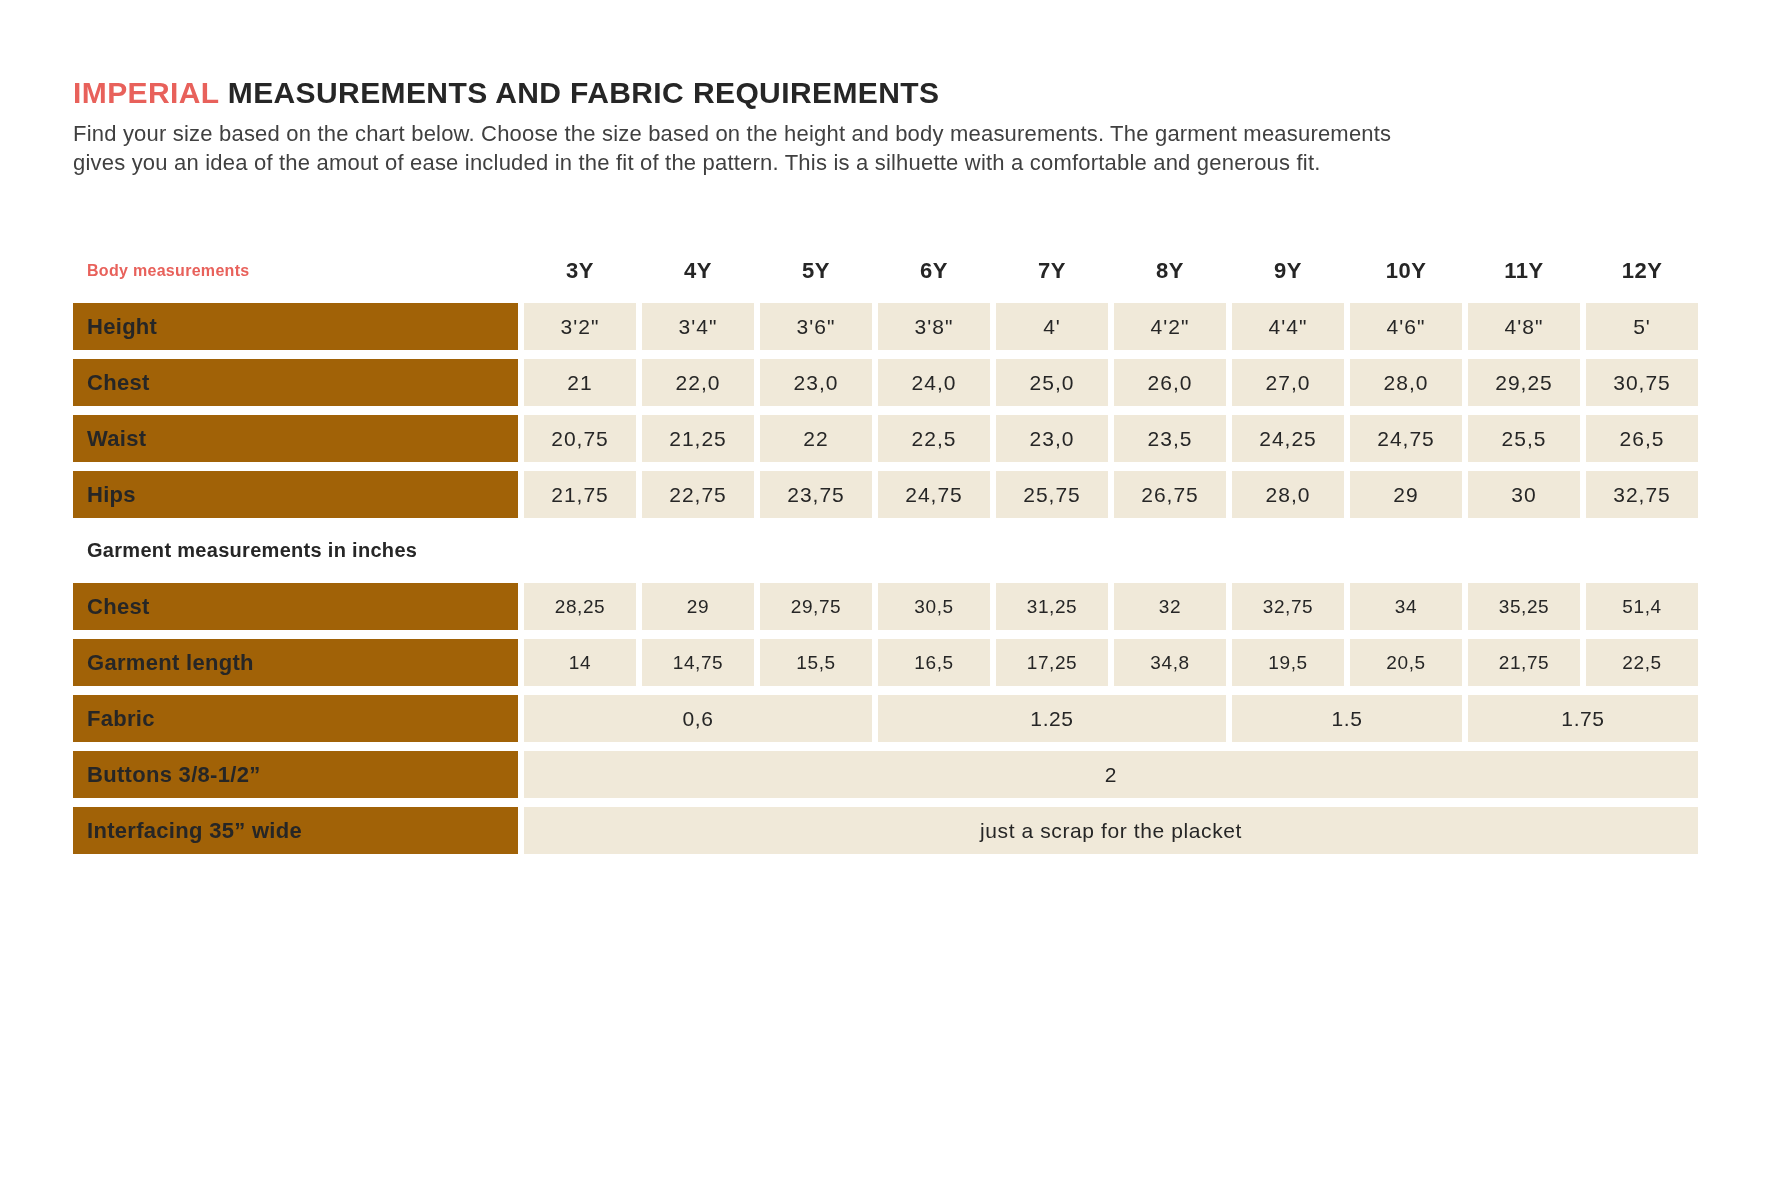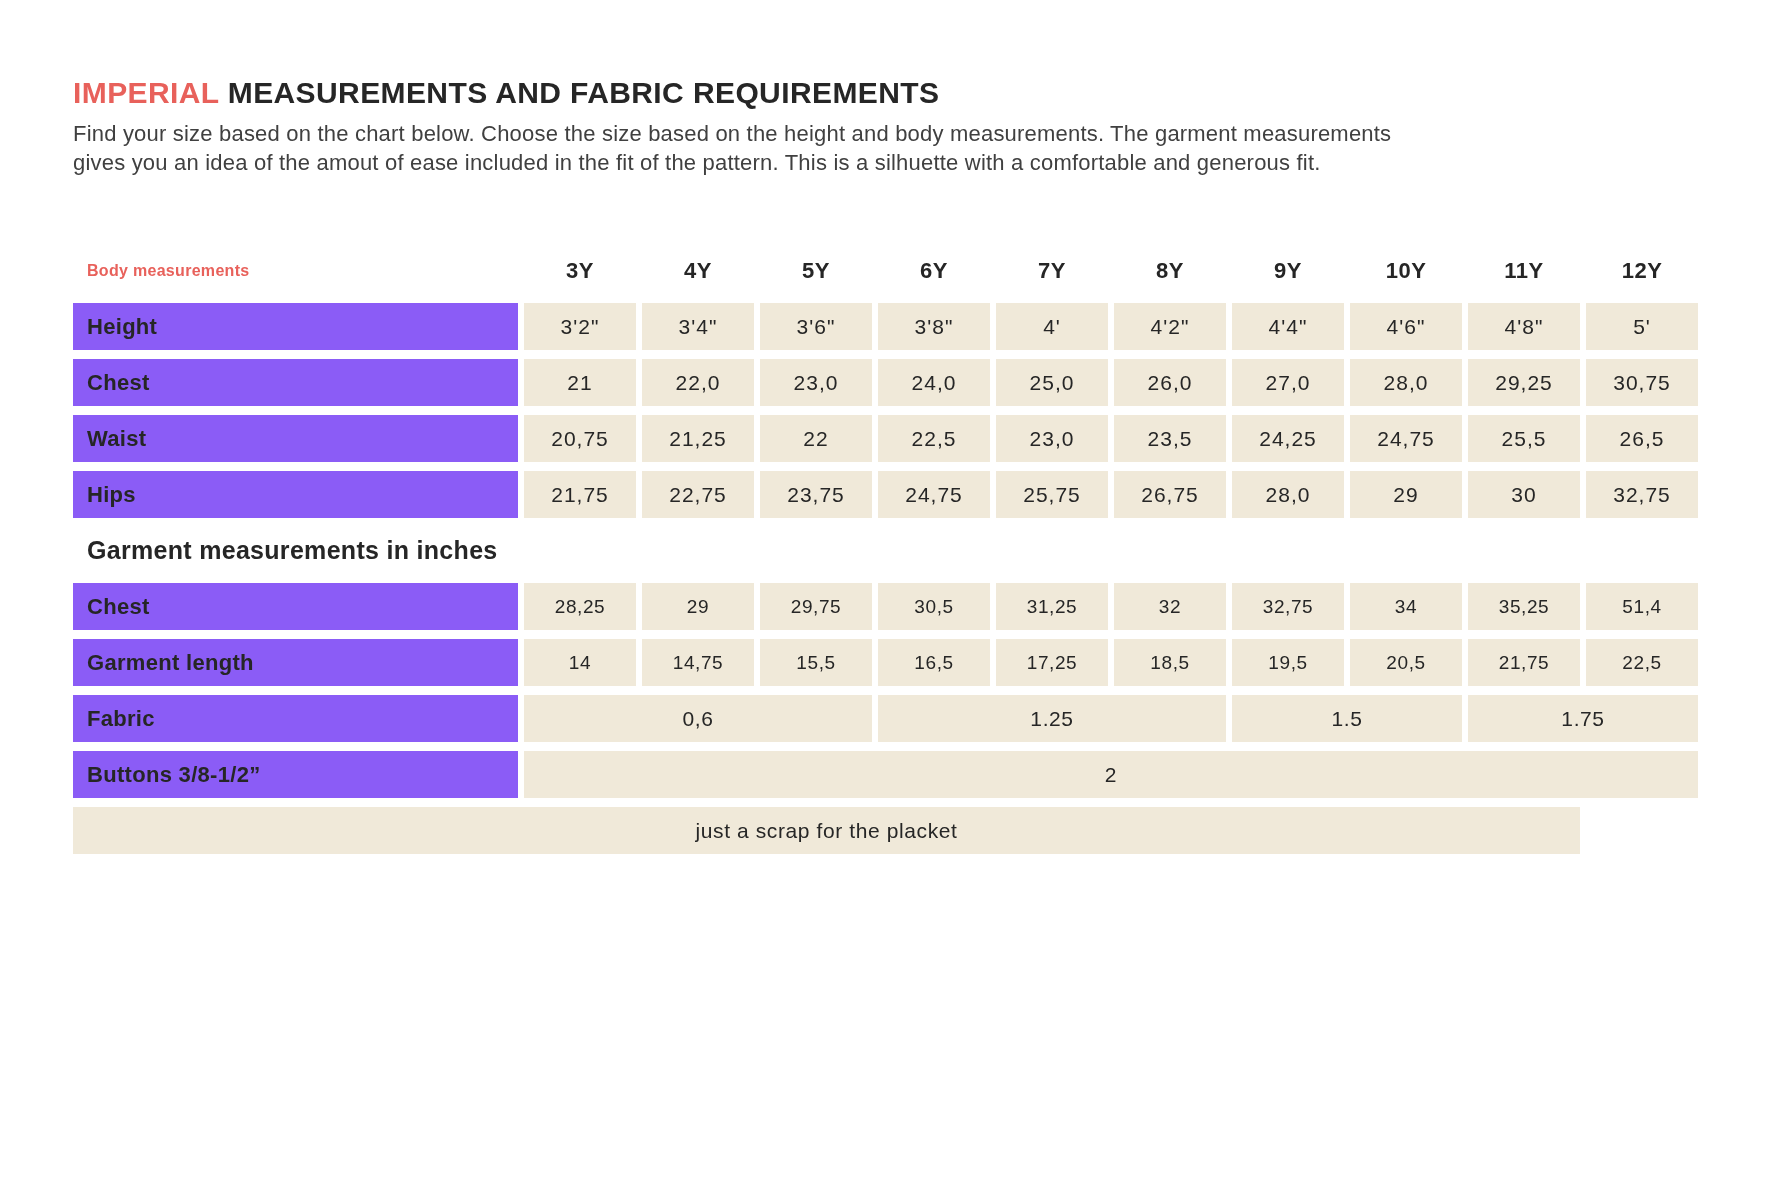--- a/index.html
+++ b/index.html
@@ -60,30 +60,30 @@
     font-weight: 700;
     font-size: 22px;
     letter-spacing: 0.5px;
   }
   .section-title {
     grid-column: 1 / -1;
     display: flex;
     align-items: center;
     padding-left: 14px;
     font-weight: 700;
-    font-size: 25px;
+    font-size: 20px;
     letter-spacing: 0.3px;
     background: #ffffff;
   }
   .row-label {
     display: flex;
     align-items: center;
     padding-left: 14px;
     box-sizing: border-box;
-    background: #8b5cf6;
+    background: #a16207;
     font-weight: 700;
     font-size: 22px;
     letter-spacing: 0.3px;
   }
   .value-cell {
     display: flex;
     align-items: center;
     justify-content: center;
     background: #f0e9d9;
     font-size: 21px;
@@ -166,27 +166,28 @@
       <div class="value-cell small">32,75</div>
       <div class="value-cell small">34</div>
       <div class="value-cell small">35,25</div>
       <div class="value-cell small">51,4</div>
       <div class="row-label">Garment length</div>
       <div class="value-cell small">14</div>
       <div class="value-cell small">14,75</div>
       <div class="value-cell small">15,5</div>
       <div class="value-cell small">16,5</div>
       <div class="value-cell small">17,25</div>
-      <div class="value-cell small">18,5</div>
+      <div class="value-cell small">34,8</div>
       <div class="value-cell small">19,5</div>
       <div class="value-cell small">20,5</div>
       <div class="value-cell small">21,75</div>
       <div class="value-cell small">22,5</div>
       <div class="row-label">Fabric</div>
       <div class="value-cell fabric" style="grid-column: span 3;">0,6</div>
       <div class="value-cell fabric" style="grid-column: span 3;">1.25</div>
       <div class="value-cell fabric" style="grid-column: span 2;">1.5</div>
       <div class="value-cell fabric" style="grid-column: span 2;">1.75</div>
       <div class="row-label">Buttons 3/8-1/2”</div>
       <div class="value-cell fabric" style="grid-column: span 10;">2</div>
+      <div class="row-label">Interfacing  35” wide</div>
       <div class="value-cell fabric" style="grid-column: span 10;">just a scrap for the placket</div>
     </div>
 </div>
 
 </body></html>

